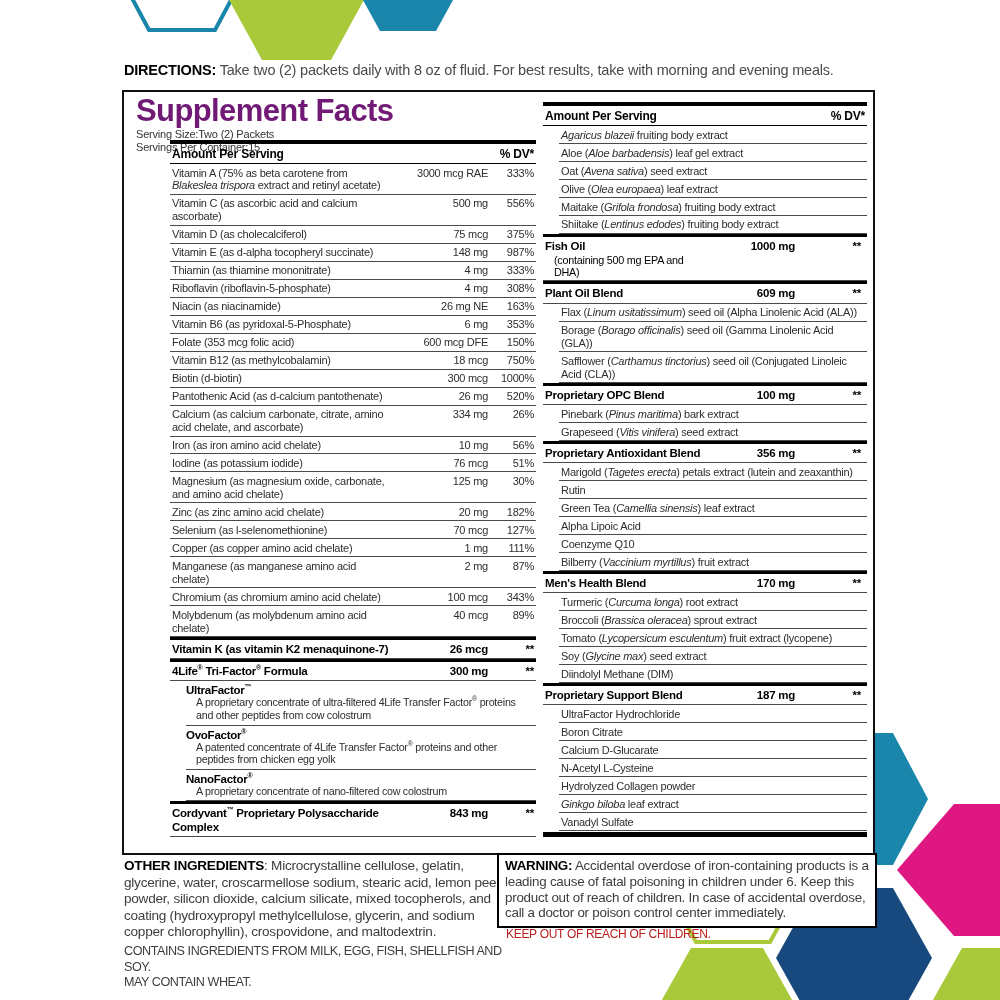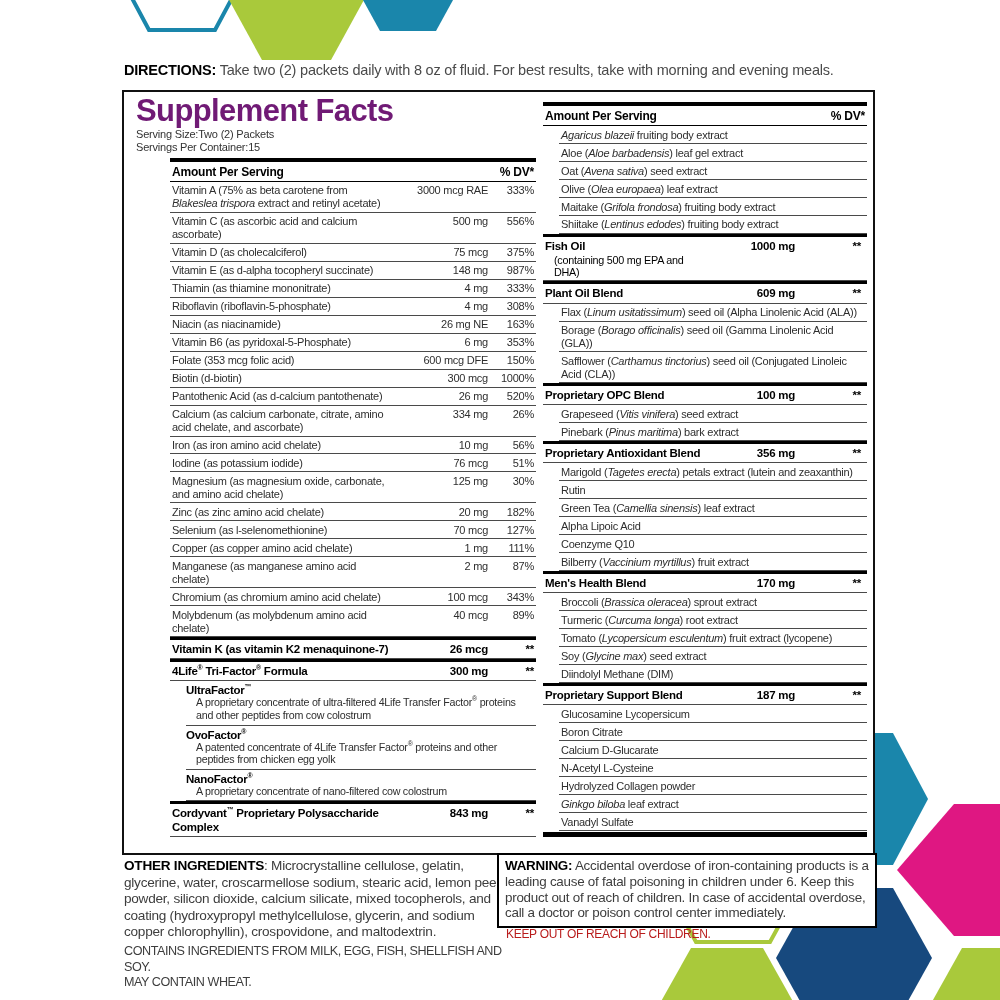--- a/index.html
+++ b/index.html
@@ -171,20 +171,25 @@
             <span class="name">Vitamin B6 (as pyridoxal-5-Phosphate)</span>
             <span class="amt">6 mg</span>
             <span class="dv">353%</span>
           </div>
           <div class="row">
             <span class="name">Folate (353 mcg folic acid)</span>
             <span class="amt">600 mcg DFE</span>
             <span class="dv">150%</span>
           </div>
           <div class="row">
+            <span class="name">Vitamin B12 (as methylcobalamin)</span>
+            <span class="amt">18 mcg</span>
+            <span class="dv">750%</span>
+          </div>
+          <div class="row">
             <span class="name">Biotin (d-biotin)</span>
             <span class="amt">300 mcg</span>
             <span class="dv">1000%</span>
           </div>
           <div class="row">
             <span class="name">Pantothenic Acid (as d-calcium pantothenate)</span>
             <span class="amt">26 mg</span>
             <span class="dv">520%</span>
           </div>
           <div class="row">
@@ -309,24 +314,24 @@
           </div>
           <div class="row item-row">
             <span class="name">Safflower (<i>Carthamus tinctorius</i>) seed oil (Conjugated Linoleic Acid (CLA))</span>
           </div>
           <div class="row section-row">
             <span class="name">Proprietary OPC Blend</span>
             <span class="amt">100 mg</span>
             <span class="dv">**</span>
           </div>
           <div class="row item-row">
+            <span class="name">Pinebark (<i>Pinus maritima</i>) bark extract</span>
+          </div>
+          <div class="row item-row">
             <span class="name">Grapeseed (<i>Vitis vinifera</i>) seed extract</span>
-          </div>
-          <div class="row item-row">
-            <span class="name">Pinebark (<i>Pinus maritima</i>) bark extract</span>
           </div>
           <div class="row section-row">
             <span class="name">Proprietary Antioxidant Blend</span>
             <span class="amt">356 mg</span>
             <span class="dv">**</span>
           </div>
           <div class="row item-row">
             <span class="name">Marigold (<i>Tagetes erecta</i>) petals extract (lutein and zeaxanthin)</span>
           </div>
           <div class="row item-row">
@@ -343,41 +348,41 @@
           </div>
           <div class="row item-row">
             <span class="name">Bilberry (<i>Vaccinium myrtillus</i>) fruit extract</span>
           </div>
           <div class="row section-row">
             <span class="name">Men's Health Blend</span>
             <span class="amt">170 mg</span>
             <span class="dv">**</span>
           </div>
           <div class="row item-row">
+            <span class="name">Turmeric (<i>Curcuma longa</i>) root extract</span>
+          </div>
+          <div class="row item-row">
             <span class="name">Broccoli (<i>Brassica oleracea</i>) sprout extract</span>
-          </div>
-          <div class="row item-row">
-            <span class="name">Turmeric (<i>Curcuma longa</i>) root extract</span>
           </div>
           <div class="row item-row">
             <span class="name">Tomato (<i>Lycopersicum esculentum</i>) fruit extract (lycopene)</span>
           </div>
           <div class="row item-row">
             <span class="name">Soy (<i>Glycine max</i>) seed extract</span>
           </div>
           <div class="row item-row">
             <span class="name">Diindolyl Methane (DIM)</span>
           </div>
           <div class="row section-row">
             <span class="name">Proprietary Support Blend</span>
             <span class="amt">187 mg</span>
             <span class="dv">**</span>
           </div>
           <div class="row item-row">
-            <span class="name">Glucosamine Lycopersicum</span>
+            <span class="name">UltraFactor Hydrochloride</span>
           </div>
           <div class="row item-row">
             <span class="name">Boron Citrate</span>
           </div>
           <div class="row item-row">
             <span class="name">Calcium D-Glucarate</span>
           </div>
           <div class="row item-row">
             <span class="name">N-Acetyl L-Cysteine</span>
           </div>

